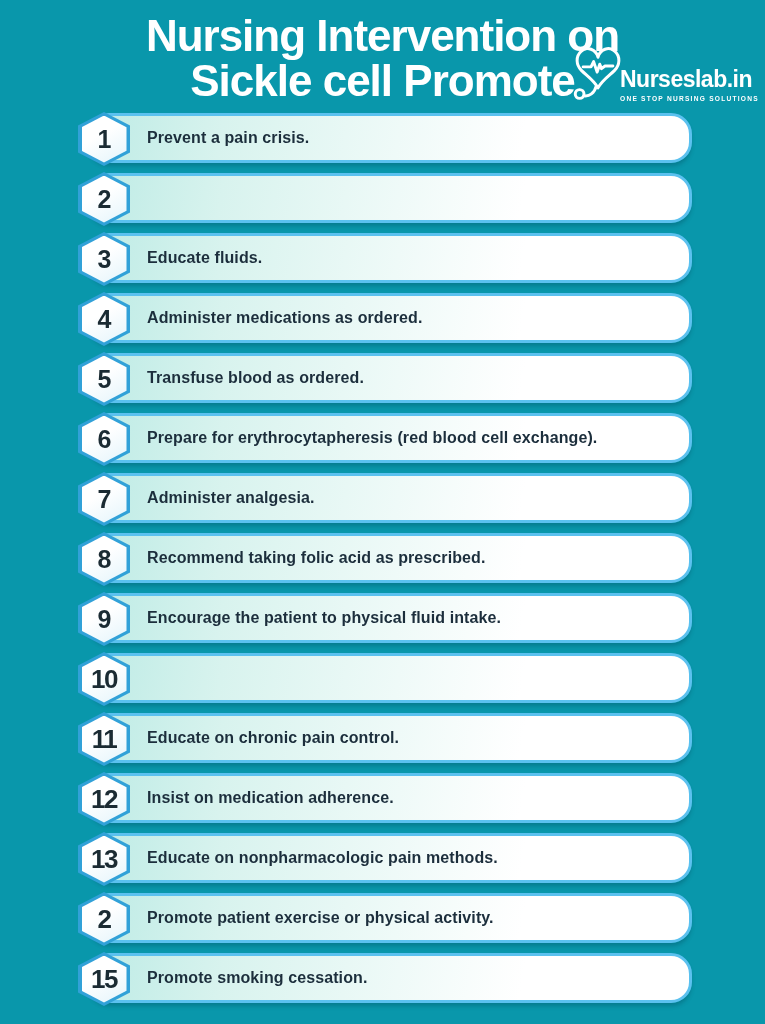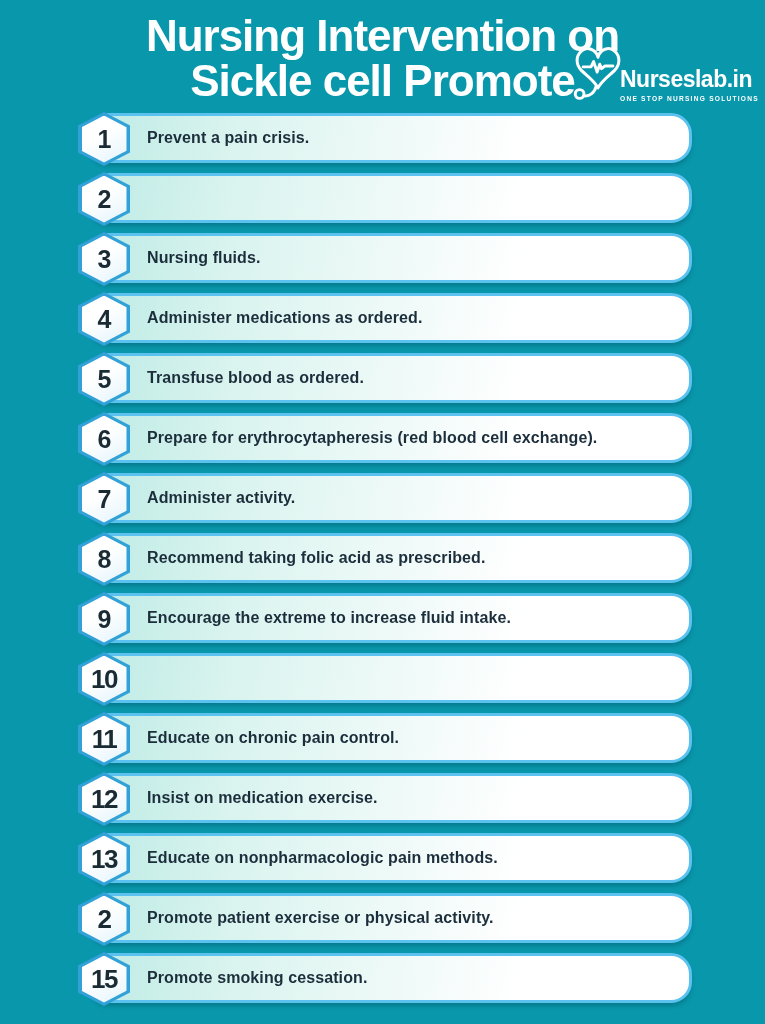--- a/index.html
+++ b/index.html
@@ -125,21 +125,21 @@
       <div class="hex-inner"></div>
       <span class="num">2</span>
     </div>
   </li>
 
   <li class="card">
     <div class="hex">
       <div class="hex-inner"></div>
       <span class="num">3</span>
     </div>
-    <span class="item-text">Nursing fluids.</span>
+    <span class="item-text">Educate fluids.</span>
   </li>
 
   <li class="card">
     <div class="hex">
       <div class="hex-inner"></div>
       <span class="num">4</span>
     </div>
     <span class="item-text">Administer medications as ordered.</span>
   </li>
 
@@ -157,37 +157,37 @@
       <span class="num">6</span>
     </div>
     <span class="item-text">Prepare for erythrocytapheresis (red blood cell exchange).</span>
   </li>
 
   <li class="card">
     <div class="hex">
       <div class="hex-inner"></div>
       <span class="num">7</span>
     </div>
-    <span class="item-text">Administer activity.</span>
+    <span class="item-text">Administer analgesia.</span>
   </li>
 
   <li class="card">
     <div class="hex">
       <div class="hex-inner"></div>
       <span class="num">8</span>
     </div>
     <span class="item-text">Recommend taking folic acid as prescribed.</span>
   </li>
 
   <li class="card">
     <div class="hex">
       <div class="hex-inner"></div>
       <span class="num">9</span>
     </div>
-    <span class="item-text">Encourage the extreme to increase fluid intake.</span>
+    <span class="item-text">Encourage the patient to physical fluid intake.</span>
   </li>
 
   <li class="card">
     <div class="hex">
       <div class="hex-inner"></div>
       <span class="num two-digit">10</span>
     </div>
   </li>
 
   <li class="card">
@@ -196,21 +196,21 @@
       <span class="num two-digit">11</span>
     </div>
     <span class="item-text">Educate on chronic pain control.</span>
   </li>
 
   <li class="card">
     <div class="hex">
       <div class="hex-inner"></div>
       <span class="num two-digit">12</span>
     </div>
-    <span class="item-text">Insist on medication exercise.</span>
+    <span class="item-text">Insist on medication adherence.</span>
   </li>
 
   <li class="card">
     <div class="hex">
       <div class="hex-inner"></div>
       <span class="num two-digit">13</span>
     </div>
     <span class="item-text">Educate on nonpharmacologic pain methods.</span>
   </li>
 

